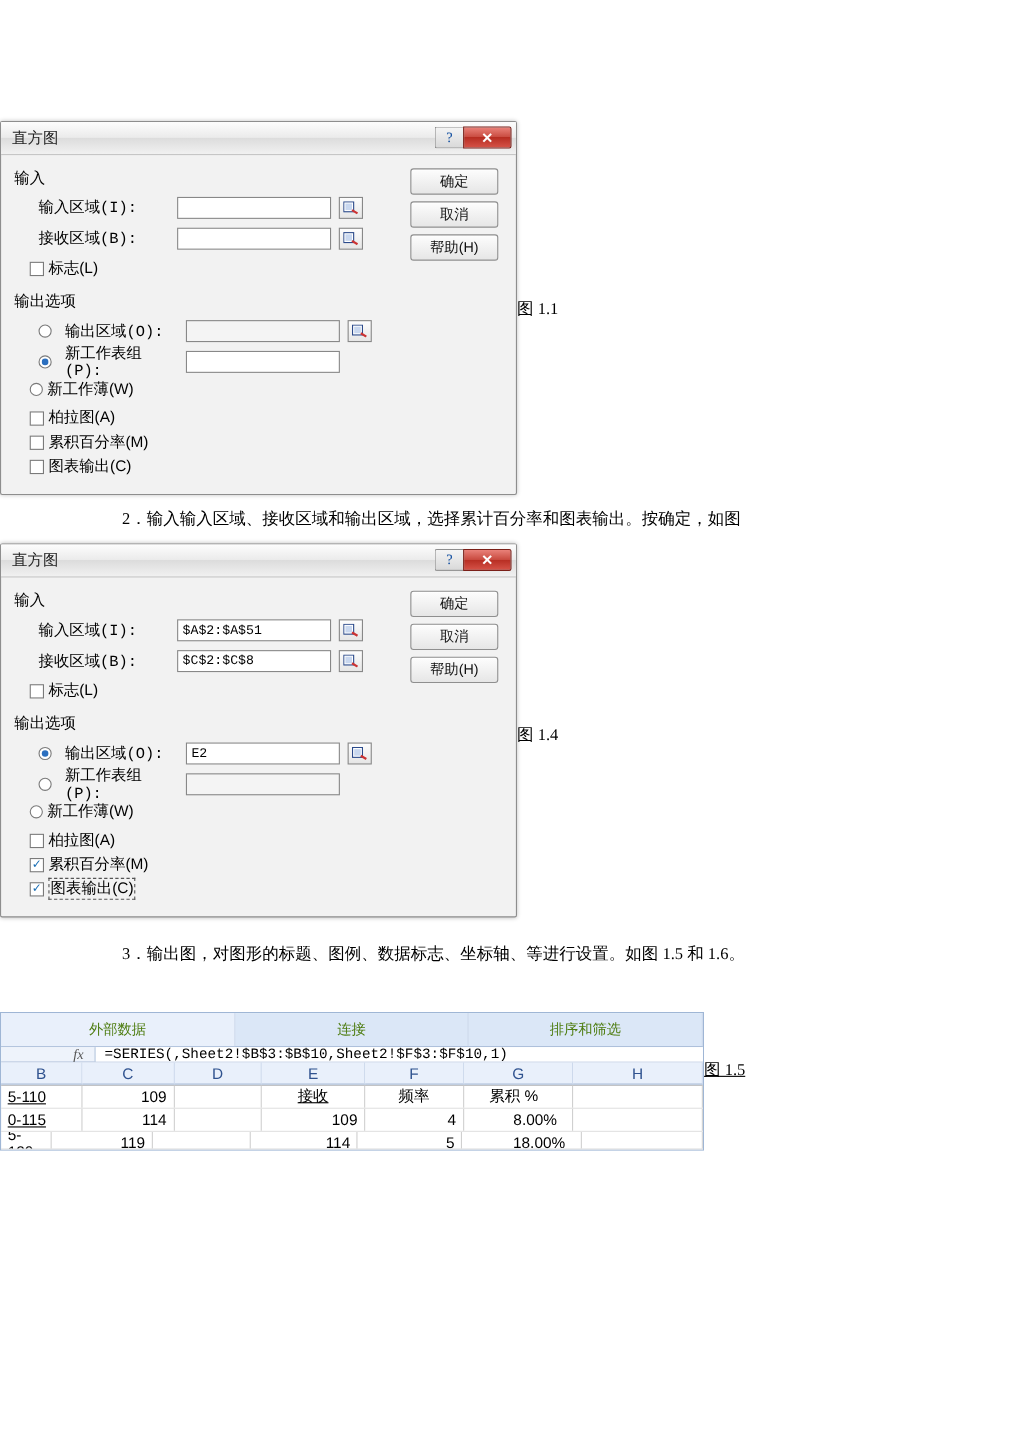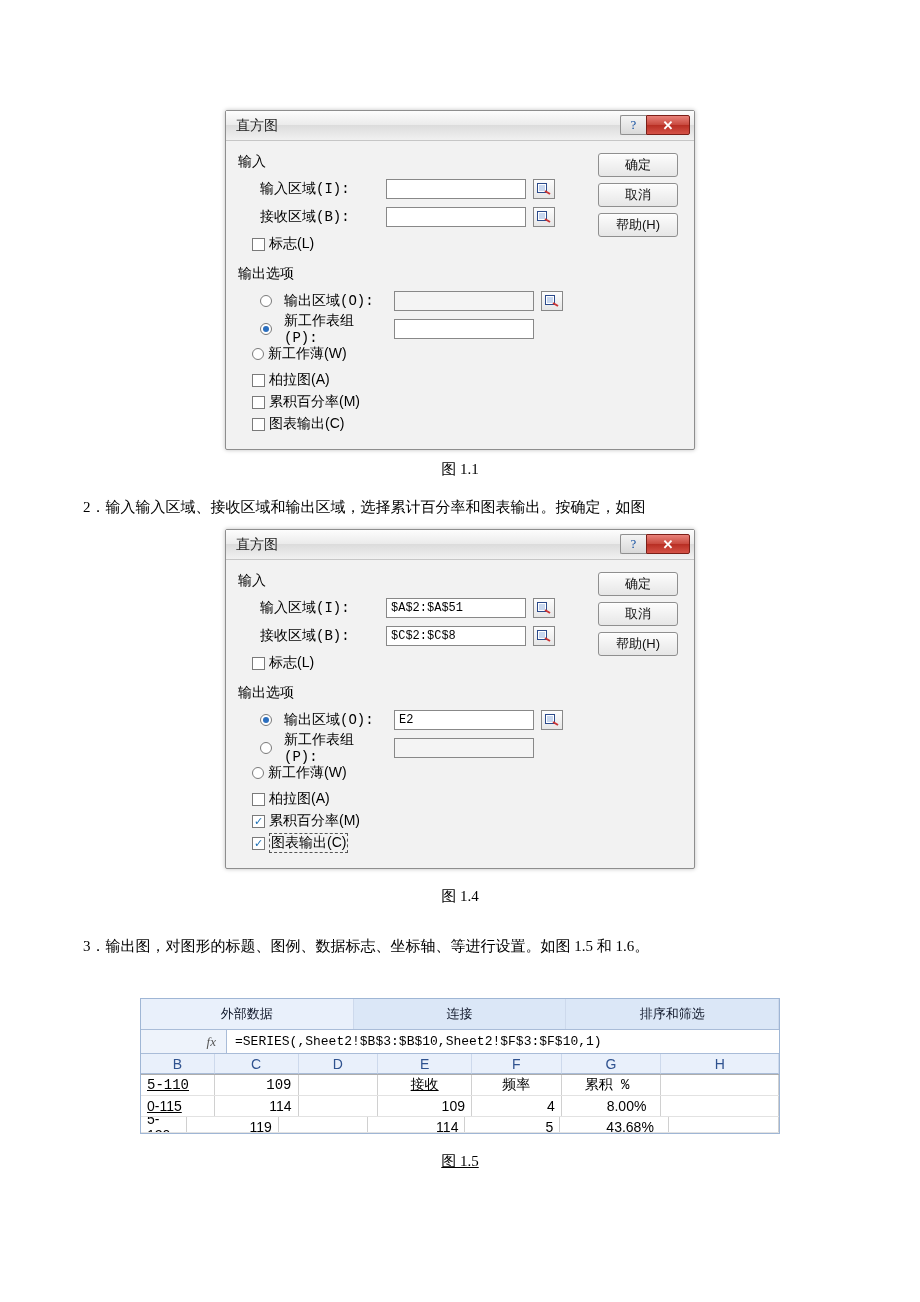--- a/index.html
+++ b/index.html
@@ -5,23 +5,23 @@
   * { box-sizing: border-box; }
   body {
     margin: 0;
     background: #fff;
     font-family: "Microsoft YaHei", Arial, sans-serif;
     font-size: 14px;
     color: #000;
     width: 920px;
     padding: 110px 0 200px 0;
   }
-  .center-wrap { display: flex; flex-direction: column; align-items: center; }
+  .center-wrap { display: flex; flex-direction: row; align-items: center; }
   .caption { font-family: SimSun, serif; font-size: 15px; margin: 6px 0 10px; }
-  .para { font-family: SimSun, serif; font-size: 15px; margin: 6px 0 10px; padding: 0 68px; line-height: 1.6; text-indent: 1em; }
+  .para { font-family: SimSun, serif; font-size: 15px; margin: 6px 0 10px; padding: 0 96px; line-height: 1.6; text-indent: 1em; }
 
   
   .dialog {
     width: 470px;
     background: #f2f2f2;
     border: 1px solid #8e8e8e;
     border-radius: 2px;
     box-shadow: 0 0 4px rgba(0,0,0,0.25);
     margin-bottom: 4px;
   }
@@ -87,33 +87,33 @@
 
   
   .excel {
     width:640px;
     border:1px solid #9fb6d5;
     font-family: Tahoma, Arial, sans-serif;
     font-size:13px;
     margin-top:30px;
   }
   .ribbon-tabs { display:flex; background:#dbe7f7; border-bottom:1px solid #a9bcd8; }
-  .rtab { flex:1; text-align:center; padding:6px 0; font-size:13px; color:#0f172a; border-right:1px solid #cdd9ec; }
+  .rtab { flex:1; text-align:center; padding:6px 0; font-size:13px; color:#4d7c0f; border-right:1px solid #cdd9ec; }
   .rtab:first-child { background:#e9f0fb; }
-  .fx-row { display:flex; align-items:stretch; height:24px; border-bottom:1px solid #a9bcd8; background:#eef3fb; }
+  .fx-row { display:flex; align-items:stretch; height:14px; border-bottom:1px solid #a9bcd8; background:#eef3fb; }
   .fx-left { width:86px; border-right:1px solid #a9bcd8; display:flex; align-items:center; justify-content:flex-end; padding-right:10px; color:#555; font-style:italic; font-family:"Times New Roman",serif; }
   .fx-right { flex:1; display:flex; align-items:center; padding:0 8px; font-family:"Courier New",monospace; font-size:13px; background:#fff; }
   .col-head { display:flex; background:#f3f6fc; border-bottom:1px solid #adadad; }
   .cell { border-right:1px solid #d0d0d0; padding:1px 6px; height:20px; display:flex; align-items:center; font-size:14px; }
   .col-head .cell { justify-content:center; color:#2f528f; background:#e9f0fb; border-right:1px solid #cdd9ec; border-bottom:1px solid #a9bcd8; }
   .w-b{width:74px}.w-c{width:84px}.w-d{width:80px}.w-e{width:94px}.w-f{width:90px}.w-g{width:100px}.w-h{width:118px}
   .dr { display:flex; border-bottom:1px solid #e2e2e2; }
   .ra { justify-content:flex-end; }
   .ul { text-decoration: underline; }
-  .head-row .cell { font-size:14px;font-family:Liberation Mono, monospace; }
+  .head-row .cell { font-size:14px; }
   .clip { height:16px; overflow:hidden;gap:40px; }
 </style>
 </head>
 <body>
 
 <div class="center-wrap">
 
   <div class="dialog">
     <div class="titlebar">
       <span>直方图</span>
@@ -335,18 +335,18 @@
       <div class="cell w-f ra">4</div>
       <div class="cell w-g ra" style="padding-right:14px;">8.00%</div>
       <div class="cell w-h"></div>
     </div>
     <div class="dr clip">
       <div class="cell w-b">5-120</div>
       <div class="cell w-c ra">119</div>
       <div class="cell w-d"></div>
       <div class="cell w-e ra">114</div>
       <div class="cell w-f ra">5</div>
-      <div class="cell w-g ra" style="padding-right:14px;">43.68%</div>
+      <div class="cell w-g ra" style="padding-right:14px;">18.00%</div>
       <div class="cell w-h"></div>
     </div>
   </div>
   <div class="caption" style="margin-top:18px;text-decoration:underline;">图 1.5</div>
 </div>
 
 </body></html>

